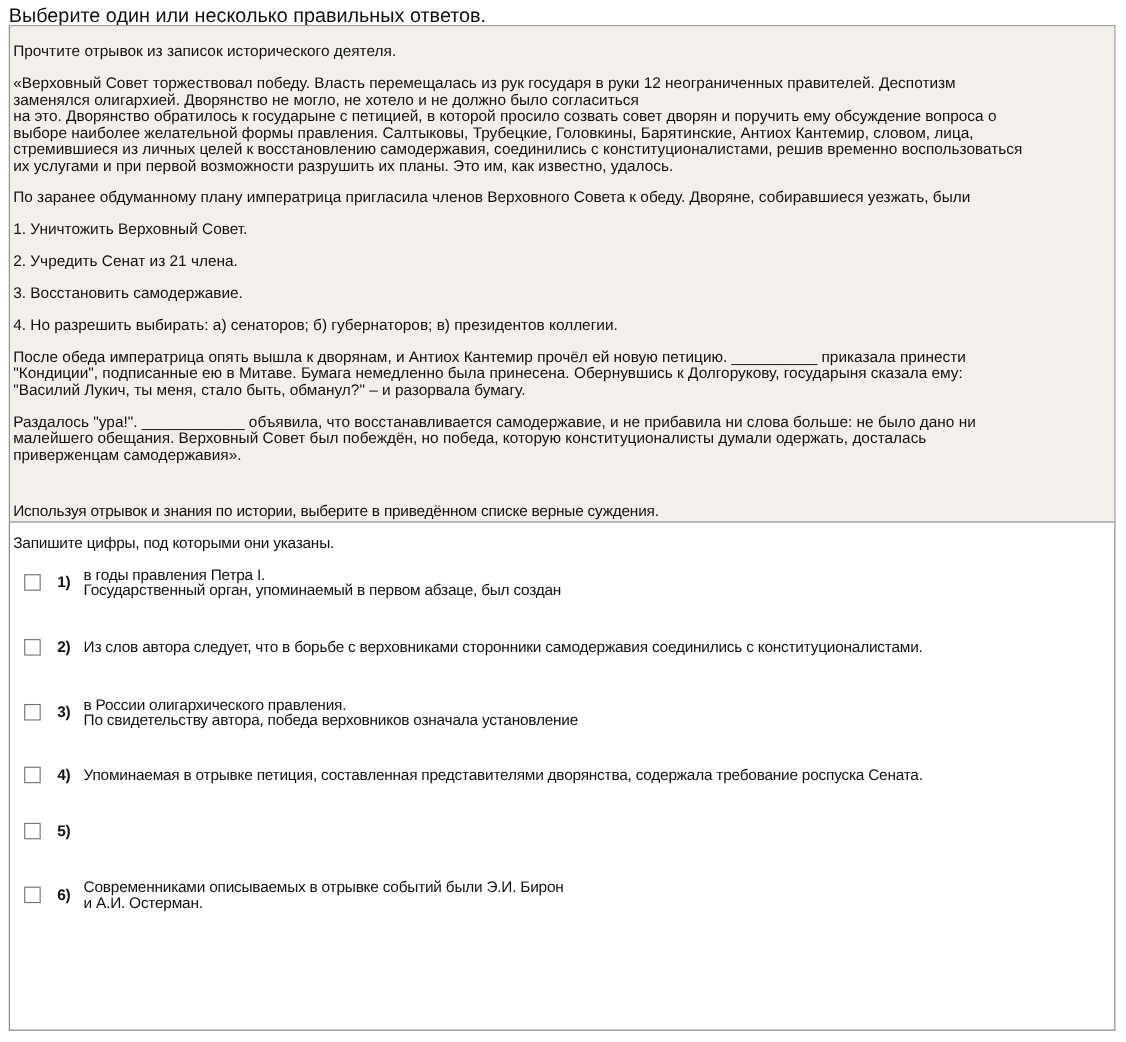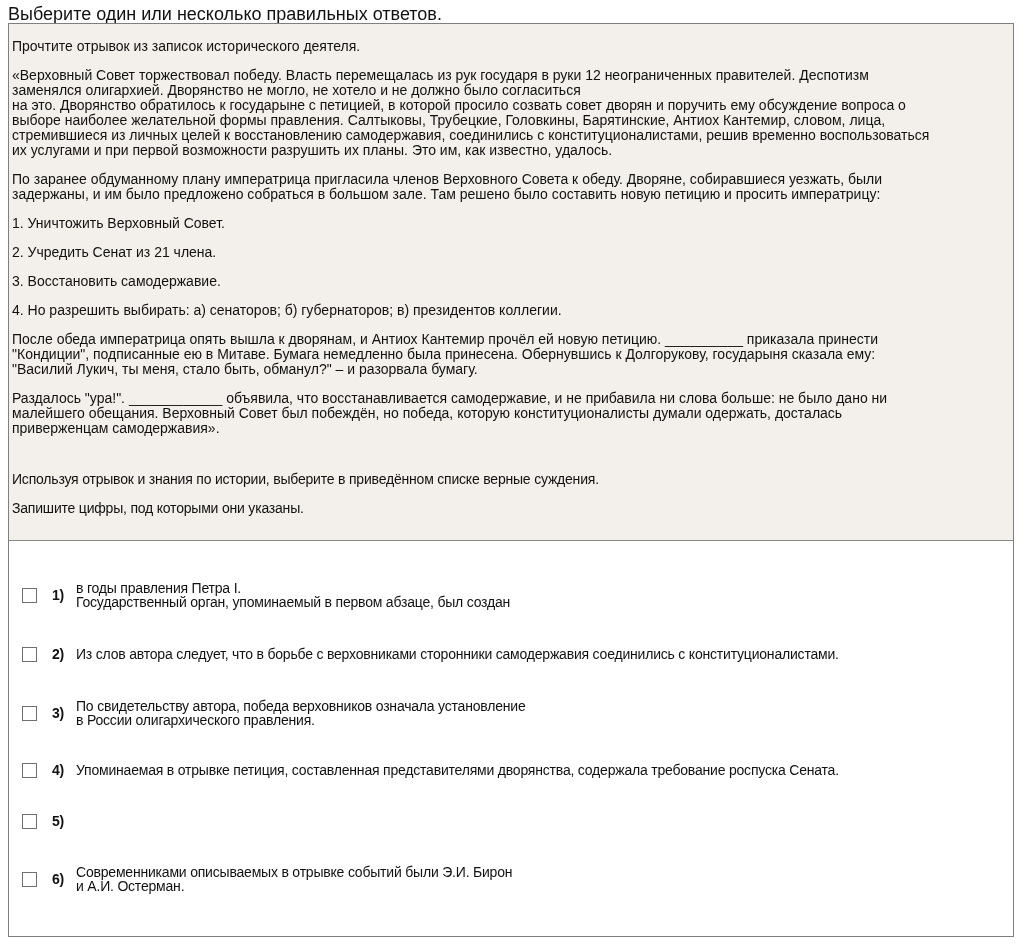--- a/index.html
+++ b/index.html
@@ -13,21 +13,21 @@
     }
     .task-box {
       position: absolute; left: 8px; top: 23px;
       width: 1006px; height: 914px;
       border: 1px solid #7f7f7f; box-sizing: border-box;
       background: #ffffff;
     }
     .passage {
       background: #f3f0eb;
       border-bottom: 1px solid #8a8a8a;
-      height: 517px; box-sizing: border-box;
+      height: 451px; box-sizing: border-box;
       padding: 15px 2px 0 3px;
       font-size: 14px; line-height: 15px;
     }
     .passage p { margin: 0 0 14px 0; }
     .passage .quote p { margin: 0 0 14px 0; }
     .passage .gap-before { margin-top: 36px; }
     .passage .narrow {
       font-family: "Liberation Sans Narrow", "Liberation Sans", sans-serif;
       transform-origin: left center;
       letter-spacing: -0.2px;
@@ -54,21 +54,21 @@
 </head>
 <body>
 
 <div class="header-text">Выберите один или несколько правильных ответов.</div>
 
 <div class="task-box">
   <div class="passage">
     <p>Прочтите отрывок из записок исторического деятеля.</p>
     <div class="quote" id="quote">
         <p><span>«Верховный Совет торжествовал победу. Власть перемещалась из рук государя в руки 12 неограниченных правителей. Деспотизм</span><br><span>заменялся олигархией. Дворянство не могло, не хотело и не должно было согласиться</span><br><span>на это. Дворянство обратилось к государыне с петицией, в которой просило созвать совет дворян и поручить ему обсуждение вопроса о</span><br><span>выборе наиболее желательной формы правления. Салтыковы, Трубецкие, Головкины, Барятинские, Антиох Кантемир, словом, лица,</span><br><span>стремившиеся из личных целей к восстановлению самодержавия, соединились с конституционалистами, решив временно воспользоваться</span><br><span>их услугами и при первой возможности разрушить их планы. Это им, как известно, удалось.</span></p>
-        <p><span>По заранее обдуманному плану императрица пригласила членов Верховного Совета к обеду. Дворяне, собиравшиеся уезжать, были</span><br><span>задержаны, и им было предложено собраться в большом зале. Там решено было составить новую петицию и просить императрицу:</span></p>
+        <p><span>По заранее обдуманному плану императрица пригласила членов Верховного Совета к обеду. Дворяне, собиравшиеся уезжать, были</span><br></p>
         <p><span>1. Уничтожить Верховный Совет.</span></p>
         <p><span>2. Учредить Сенат из 21 члена.</span></p>
         <p><span>3. Восстановить самодержавие.</span></p>
         <p><span>4. Но разрешить выбирать: а) сенаторов; б) губернаторов; в) президентов коллегии.</span></p>
         <p><span>После обеда императрица опять вышла к дворянам, и Антиох Кантемир прочёл ей новую петицию. __________ приказала принести</span><br><span>"Кондиции", подписанные ею в Митаве. Бумага немедленно была принесена. Обернувшись к Долгорукову, государыня сказала ему:</span><br><span>"Василий Лукич, ты меня, стало быть, обманул?" – и разорвала бумагу.</span></p>
         <p><span>Раздалось "ура!". ____________ объявила, что восстанавливается самодержавие, и не прибавила ни слова больше: не было дано ни</span><br><span>малейшего обещания. Верховный Совет был побеждён, но победа, которую конституционалисты думали одержать, досталась</span><br><span>приверженцам самодержавия».</span></p>
       </div>
     <p class="gap-before narrow">Используя отрывок и знания по истории, выберите в приведённом списке верные суждения.</p>
     <p class="narrow">Запишите цифры, под которыми они указаны.</p>
   </div>
@@ -85,22 +85,22 @@
         <div class="checkbox" role="checkbox" aria-checked="false"></div>
         <span class="opt-num">2)</span>
         <div class="opt-text">
           <span>Из слов автора следует, что в борьбе с верховниками сторонники самодержавия соединились с конституционалистами.</span>
         </div>
       </div>
       <div class="option" style="top: 158px;">
         <div class="checkbox" role="checkbox" aria-checked="false"></div>
         <span class="opt-num">3)</span>
         <div class="opt-text">
+          <span>в России олигархического правления.</span>
           <span>По свидетельству автора, победа верховников означала установление</span>
-          <span>в России олигархического правления.</span>
         </div>
       </div>
       <div class="option" style="top: 221px;">
         <div class="checkbox" role="checkbox" aria-checked="false"></div>
         <span class="opt-num">4)</span>
         <div class="opt-text">
           <span>Упоминаемая в отрывке петиция, составленная представителями дворянства, содержала требование роспуска Сената.</span>
         </div>
       </div>
       <div class="option" style="top: 272px;">

